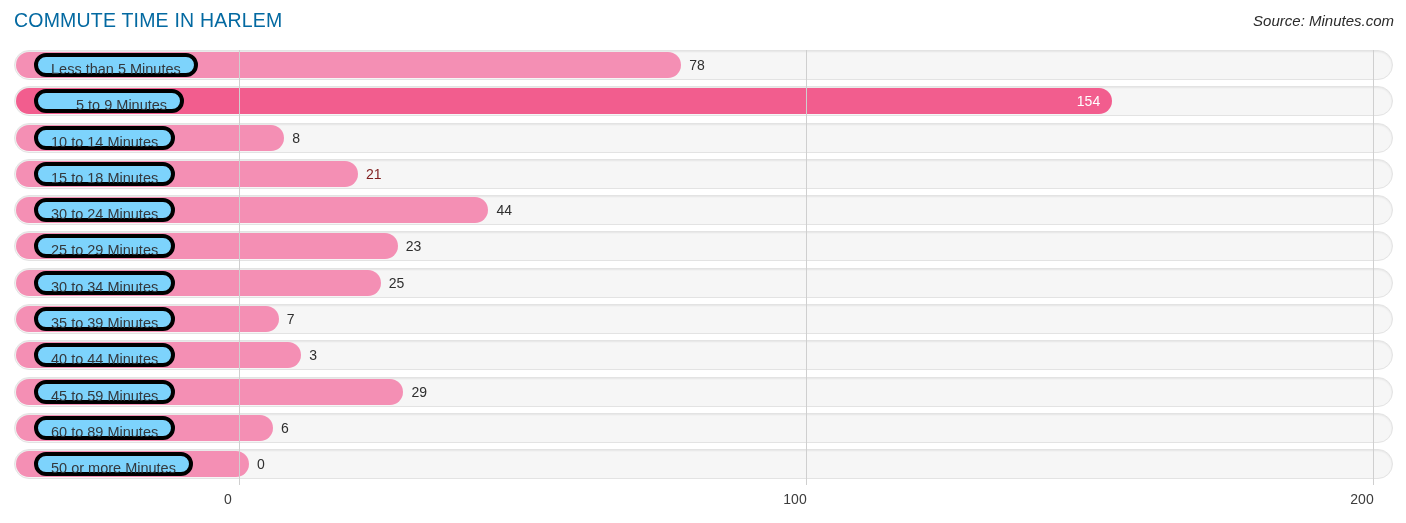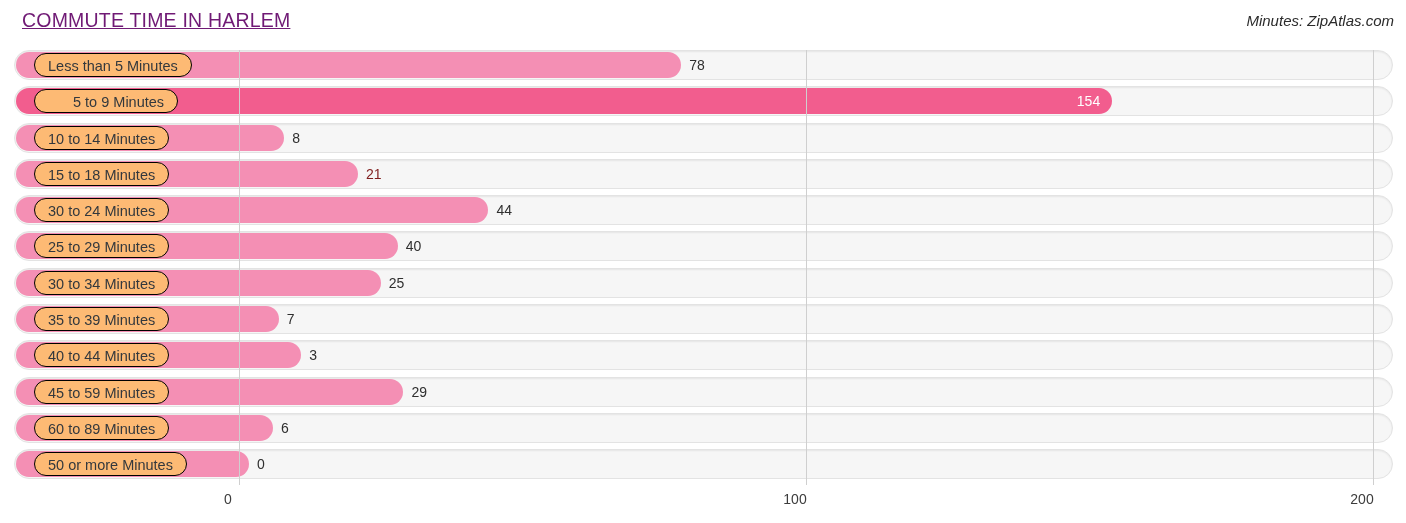--- a/index.html
+++ b/index.html
@@ -15,27 +15,26 @@
     position: relative;
   }
   .chart-root {
     position: relative;
     width: 1406px;
     height: 523px;
   }
   
   .chart-title {
     position: absolute;
-    left: 22px;
+    left: 14px;
     top: 9px;
     font-size: 19.5px;
-    color: #701a75;
+    color: #0369a1;
     letter-spacing: 0.2px;
     white-space: nowrap;
-    text-decoration: underline;
   }
   .chart-source {
     position: absolute;
     right: 12px;
     top: 12px;
     font-size: 15px;
     font-style: italic;
     color: #2b2b2b;
     white-space: nowrap;
   }
@@ -92,22 +91,22 @@
     border-radius: 13px;
     z-index: 2;
   }
   .label-pill {
     position: absolute;
     left: 34px;
     top: 3px;
     height: 24px;
     line-height: 24px;
     padding: 0 13px;
-    background: #fdba74;
-    border: 1px solid #000000;
+    background: #7dd3fc;
+    border: 4px solid #000000;
     border-radius: 12px;
     font-size: 14.5px;
     color: #33383d;
     white-space: nowrap;
     z-index: 4;
     box-sizing: border-box;
   }
   .value-out {
     position: absolute;
     top: 0;
@@ -144,21 +143,21 @@
     transform: translateX(-50%);
     white-space: nowrap;
   }
 </style>
 </head>
 <body>
 
 <div class="chart-root">
 
   <div class="chart-title">COMMUTE TIME IN HARLEM</div>
-  <div class="chart-source">Minutes: ZipAtlas.com</div>
+  <div class="chart-source">Source: Minutes.com</div>
 
   <div class="plot">
     <div class="gridlines" id="gridlines">
         <div class="gridline" style="left: 239px; background: rgb(207, 207, 207);"></div>
         <div class="gridline" style="left: 806px; background: rgb(207, 207, 207);"></div>
         <div class="gridline" style="left: 1373px; background: rgb(207, 207, 207);"></div>
       </div>
     <div class="rows" id="rows">
         <div class="bar-row">
           <div class="track" style="background: rgb(246, 246, 246);"></div>
@@ -187,21 +186,21 @@
         <div class="bar-row">
           <div class="track" style="background: rgb(246, 246, 246);"></div>
           <div class="bar" style="left: 16px; width: 472.48px; background: rgb(244, 143, 180);"></div>
           <div class="label-pill" style="color: rgb(51, 56, 61);">30 to 24 Minutes</div>
           <div class="value-out" style="left: 496.48px; color: rgb(47, 47, 47);">44</div>
         </div>
         <div class="bar-row">
           <div class="track" style="background: rgb(246, 246, 246);"></div>
           <div class="bar" style="left: 16px; width: 381.76px; background: rgb(244, 143, 180);"></div>
           <div class="label-pill" style="color: rgb(51, 56, 61);">25 to 29 Minutes</div>
-          <div class="value-out" style="left: 405.76px; color: rgb(47, 47, 47);">40</div>
+          <div class="value-out" style="left: 405.76px; color: rgb(47, 47, 47);">23</div>
         </div>
         <div class="bar-row">
           <div class="track" style="background: rgb(246, 246, 246);"></div>
           <div class="bar" style="left: 16px; width: 364.75px; background: rgb(244, 143, 180);"></div>
           <div class="label-pill" style="color: rgb(51, 56, 61);">30 to 34 Minutes</div>
           <div class="value-out" style="left: 388.75px; color: rgb(47, 47, 47);">25</div>
         </div>
         <div class="bar-row">
           <div class="track" style="background: rgb(246, 246, 246);"></div>
           <div class="bar" style="left: 16px; width: 262.69px; background: rgb(244, 143, 180);"></div>

